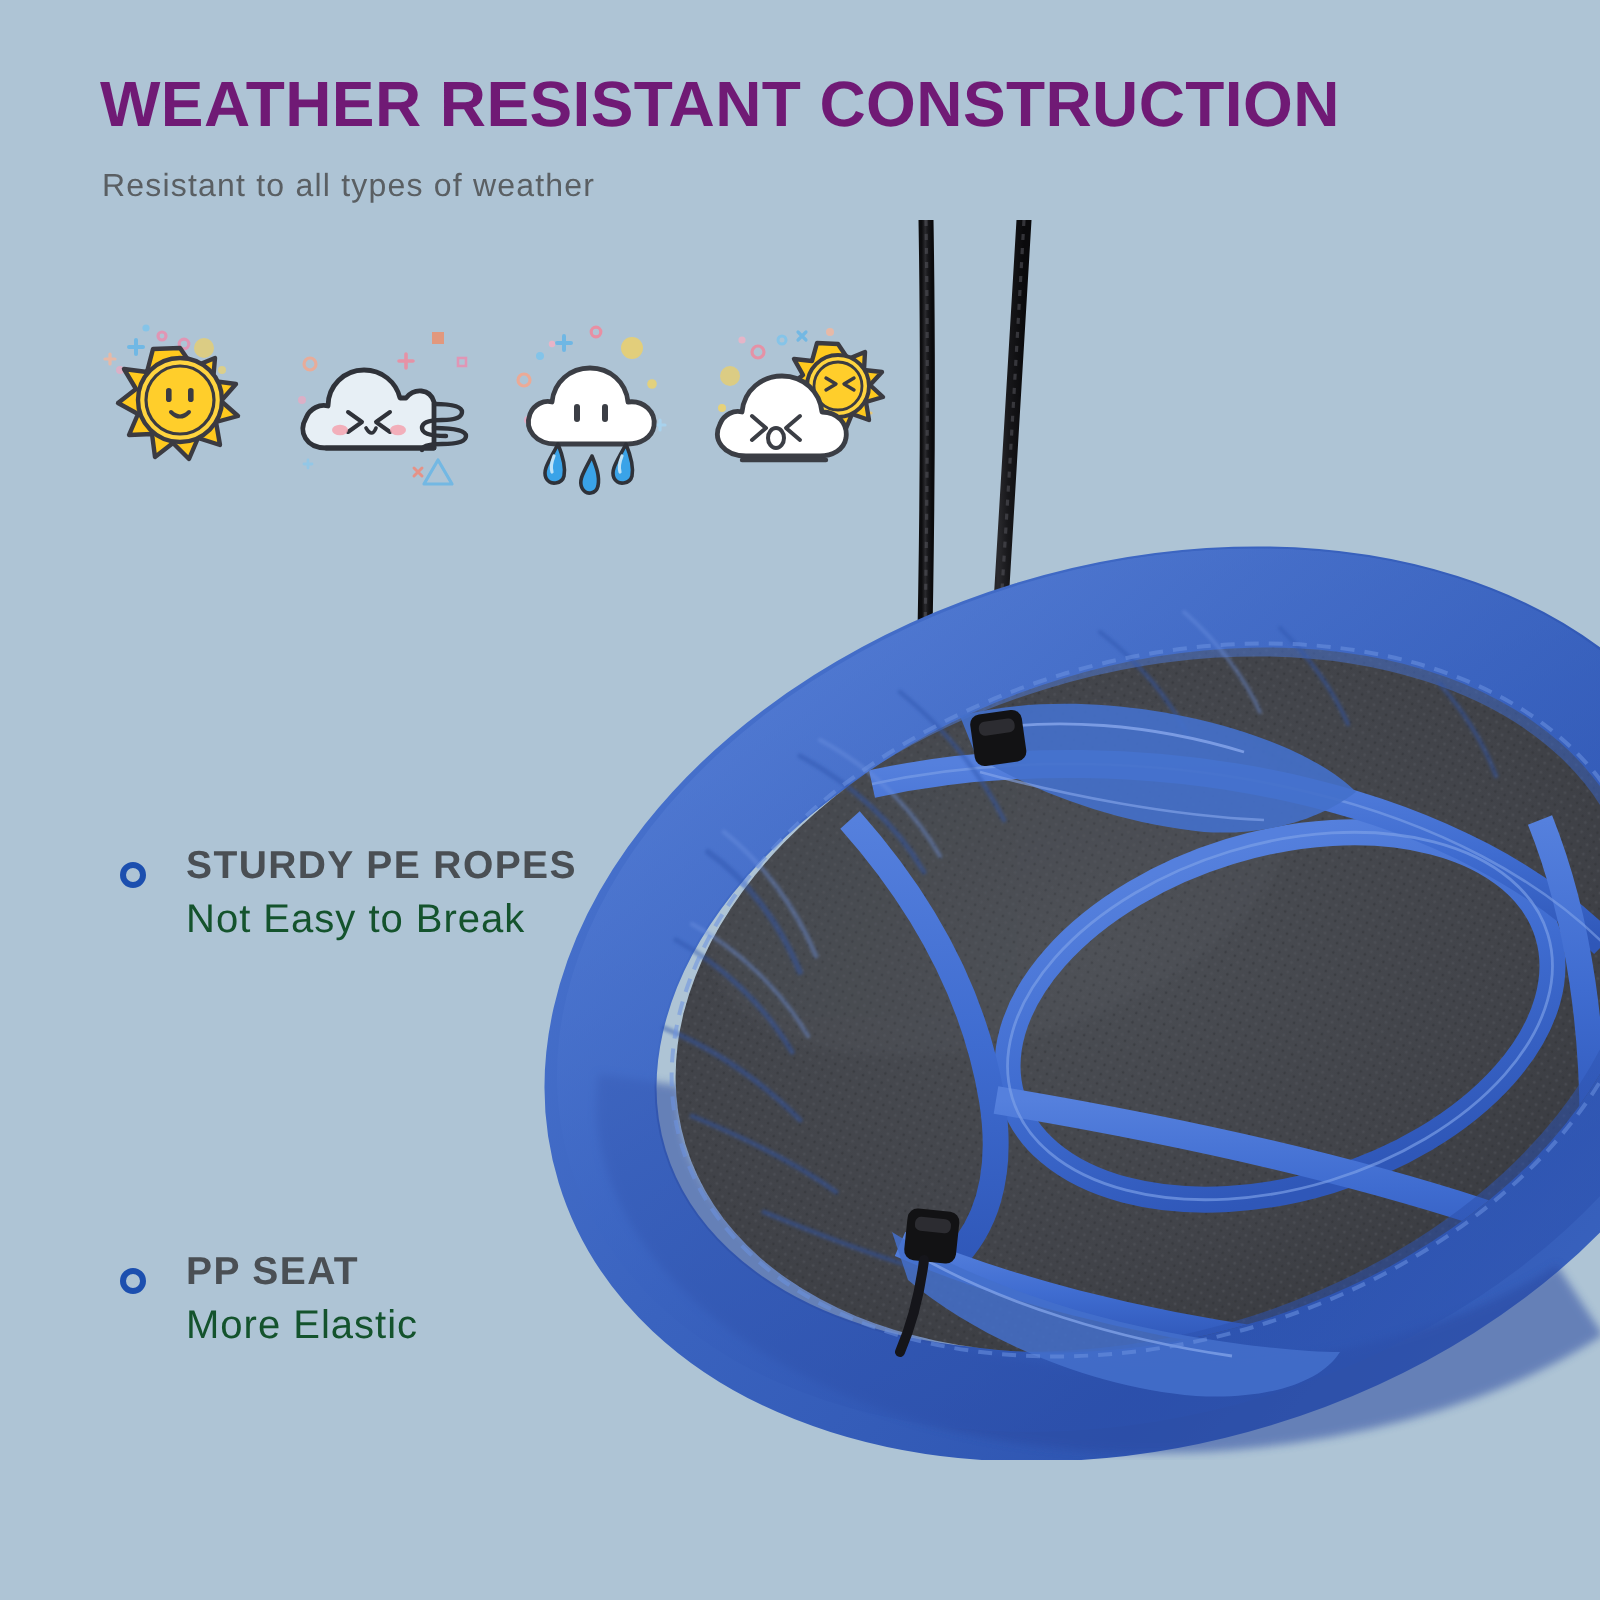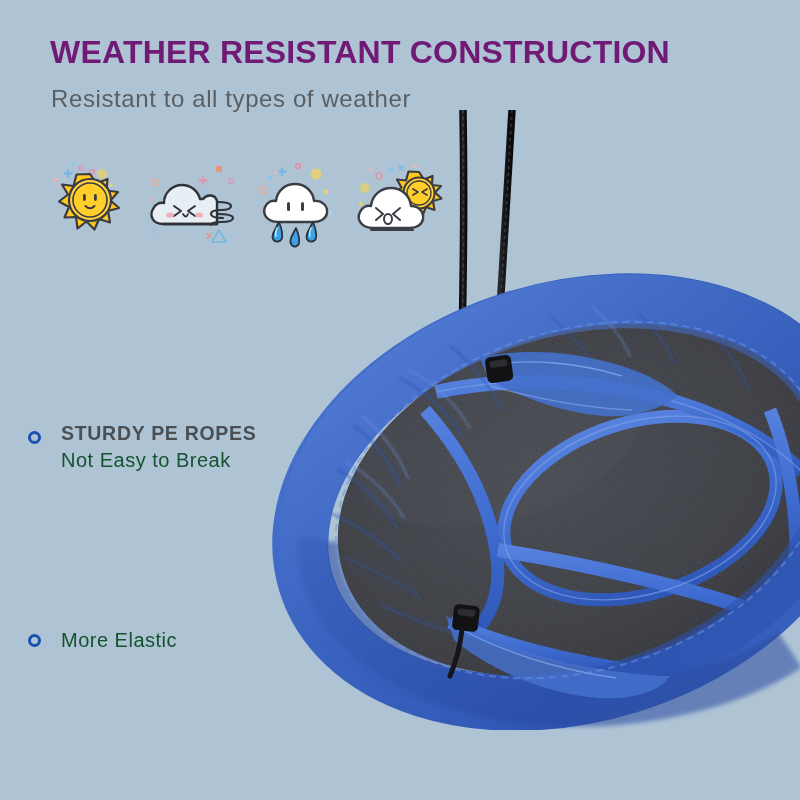--- a/index.html
+++ b/index.html
@@ -29,21 +29,21 @@
     font-size: 32px;
     font-weight: bold;
     letter-spacing: 0.2px;
     color: #701a75;
     white-space: nowrap;
   }
   #subhead {
     position: absolute;
     left: 51px;
     top: 85px;
-    font-size: 24px;
+    font-size: 16px;
     font-weight: 300;
     letter-spacing: 0.6px;
     color: #5a5f63;
     white-space: nowrap;
   }
 
   
   #icon-row {
     position: absolute;
     left: 40px;
@@ -55,21 +55,21 @@
     position: absolute;
     top: 0;
     width: 100px;
     height: 100px;
   }
   .wicon svg { display: block; width: 100px; height: 100px; }
 
   
   .feature {
     position: absolute;
-    left: 28px;
+    left: 60px;
     width: 330px;
   }
   .feature .bullet {
     position: absolute;
     left: 0px;
     top: 9px;
     width: 13px;
     height: 13px;
     border: 3.5px solid #1c4faf;
     border-radius: 50%;
@@ -375,16 +375,17 @@
 
   <div class="feature" id="feature-0">
     <span class="bullet"></span>
     <div class="f-title">STURDY PE ROPES</div>
     <div class="f-sub">Not Easy to Break</div>
   </div>
 
 
   <div class="feature" id="feature-2">
     <span class="bullet"></span>
+    <div class="f-title">PP SEAT</div>
     <div class="f-sub">More Elastic</div>
   </div>
 
 </div>
 
 </body></html>

